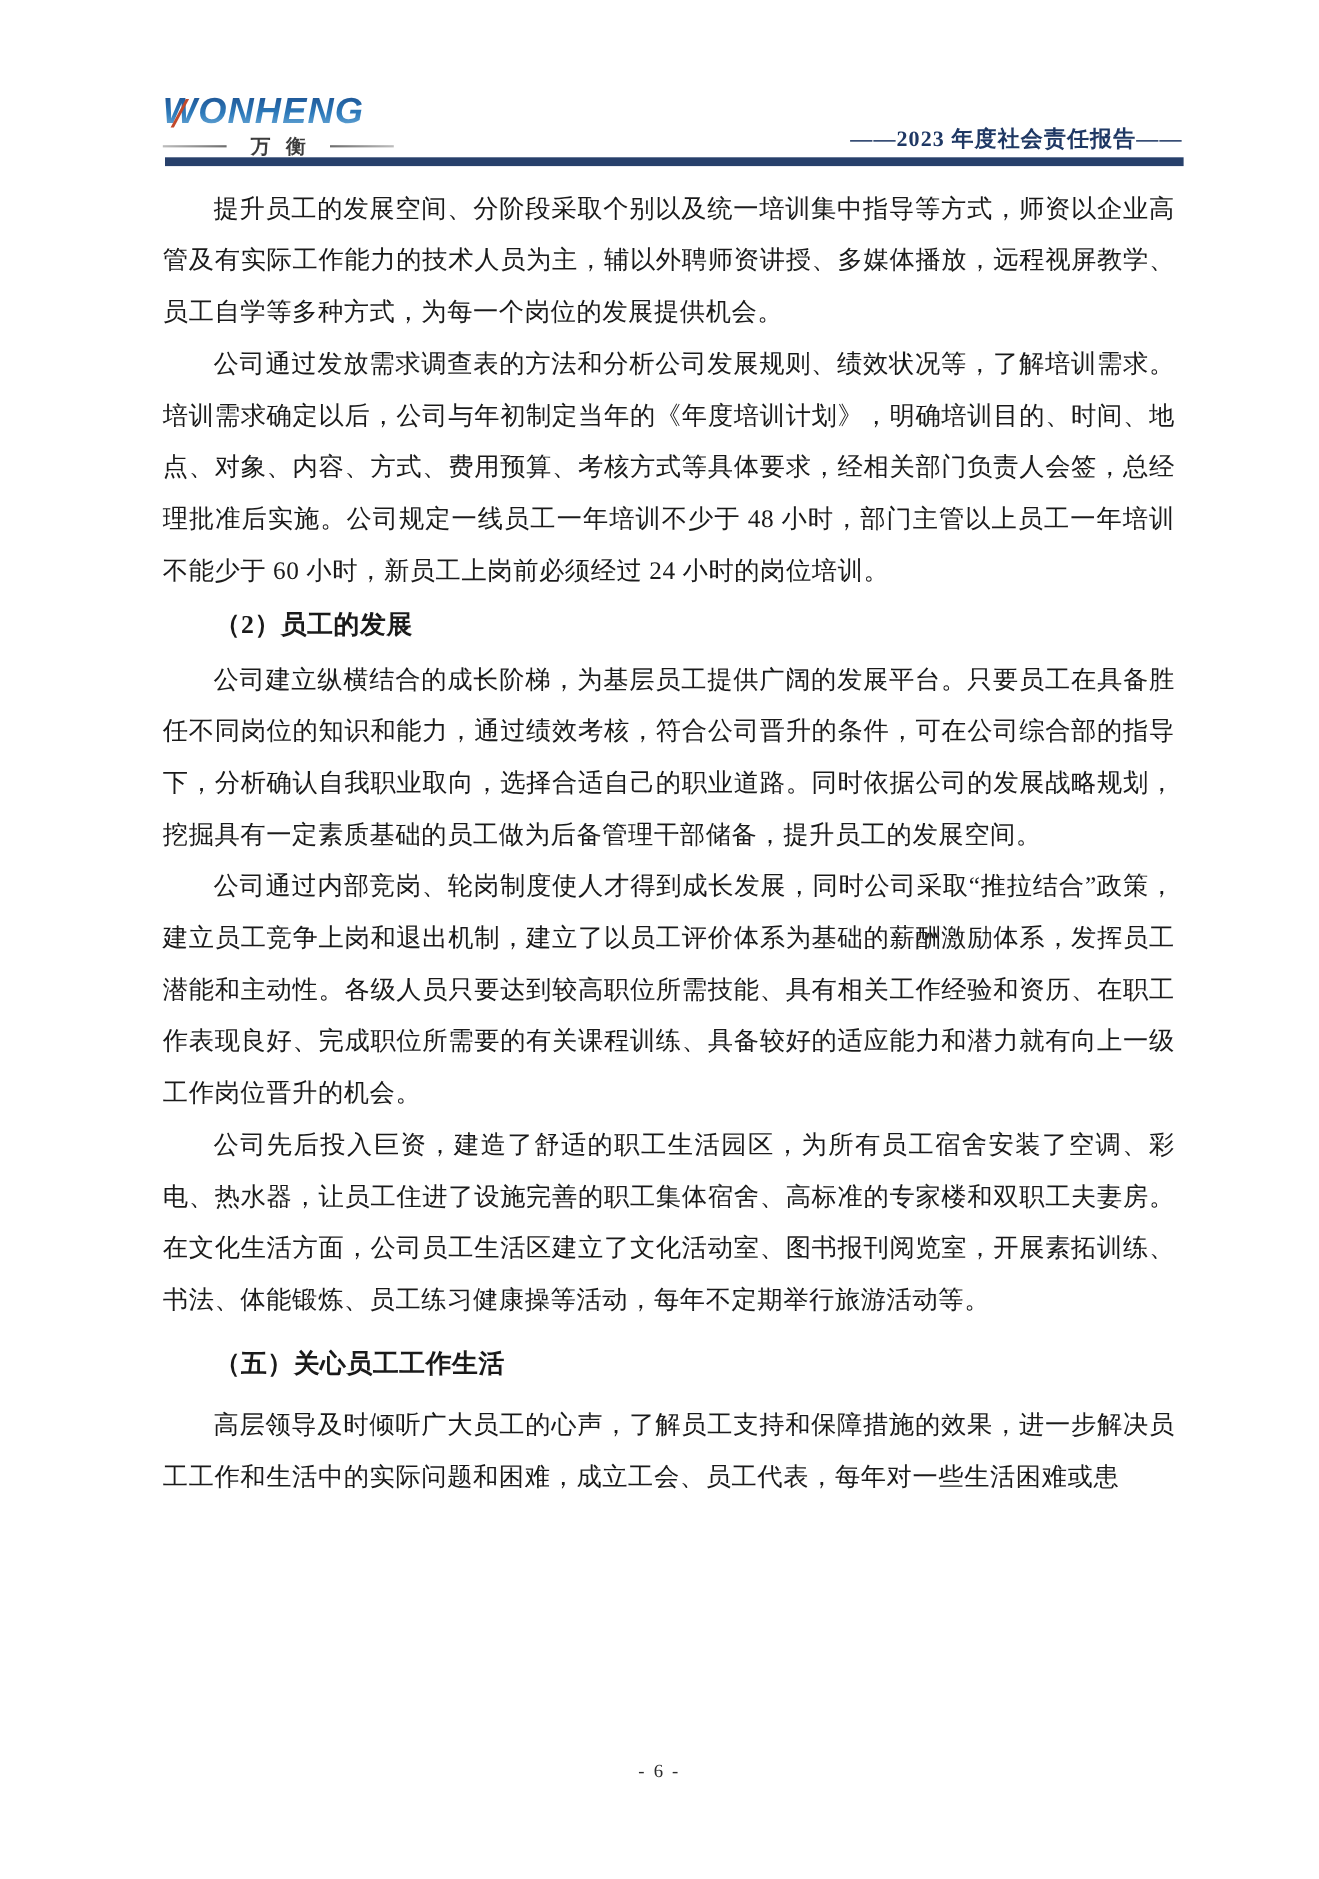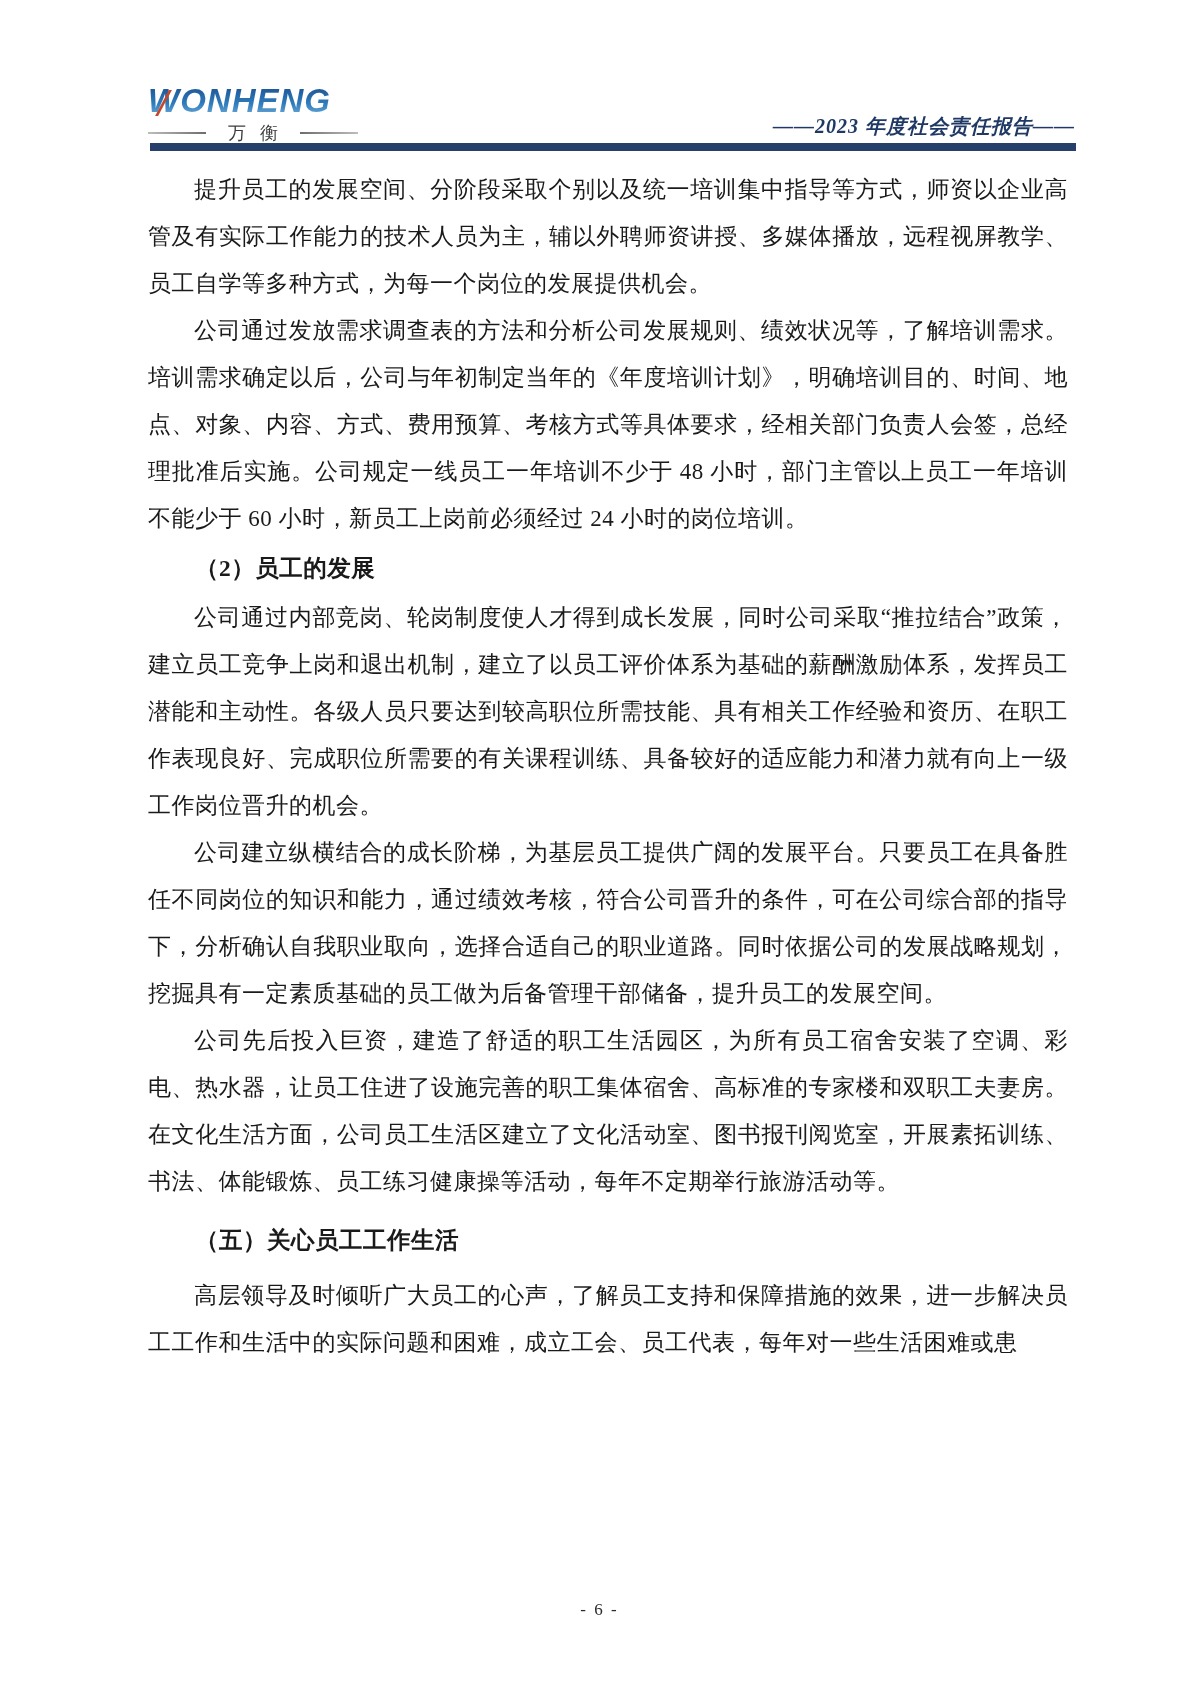--- a/index.html
+++ b/index.html
@@ -57,33 +57,32 @@
   }
   .brand-sub .rule {
     flex: 1;
     height: 2px;
     background: linear-gradient(90deg, #bdbdbd, #6d6d6d);
   }
   .brand-sub .rule.right { background: linear-gradient(90deg, #6d6d6d, #bdbdbd); }
   .brand-sub-text {
     font-family: "Liberation Serif", "DejaVu Serif", serif;
     font-size: 18px;
-    font-weight: normal;
+    font-weight: bold;
     color: #3c3c3c;
     letter-spacing: 14px;
     text-indent: 14px;
     white-space: nowrap;
   }
 
   .report-title {
     position: absolute;
     top: 113px;
     right: 124px;
     font-size: 20px;
-    font-style: italic;
     font-weight: bold;
     color: #1f3864;
     letter-spacing: 1px;
     white-space: nowrap;
     text-align: right;
   }
 
   .header-rule {
     position: absolute;
     top: 143px;
@@ -148,22 +147,22 @@
 
     <div class="report-title">——2023 年度社会责任报告——</div>
 
     <div class="header-rule"></div>
   </div>
 
   <div class="doc-body">
     <p class="para">提升员工的发展空间、分阶段采取个别以及统一培训集中指导等方式，师资以企业高管及有实际工作能力的技术人员为主，辅以外聘师资讲授、多媒体播放，远程视屏教学、员工自学等多种方式，为每一个岗位的发展提供机会。</p>
     <p class="para">公司通过发放需求调查表的方法和分析公司发展规则、绩效状况等，了解培训需求。培训需求确定以后，公司与年初制定当年的《年度培训计划》，明确培训目的、时间、地点、对象、内容、方式、费用预算、考核方式等具体要求，经相关部门负责人会签，总经理批准后实施。公司规定一线员工一年培训不少于 48 小时，部门主管以上员工一年培训不能少于 60 小时，新员工上岗前必须经过 24 小时的岗位培训。</p>
     <p class="hding h2">（2）员工的发展</p>
+    <p class="para">公司建立纵横结合的成长阶梯，为基层员工提供广阔的发展平台。只要员工在具备胜任不同岗位的知识和能力，通过绩效考核，符合公司晋升的条件，可在公司综合部的指导下，分析确认自我职业取向，选择合适自己的职业道路。同时依据公司的发展战略规划，挖掘具有一定素质基础的员工做为后备管理干部储备，提升员工的发展空间。</p>
     <p class="para">公司通过内部竞岗、轮岗制度使人才得到成长发展，同时公司采取“推拉结合”政策，建立员工竞争上岗和退出机制，建立了以员工评价体系为基础的薪酬激励体系，发挥员工潜能和主动性。各级人员只要达到较高职位所需技能、具有相关工作经验和资历、在职工作表现良好、完成职位所需要的有关课程训练、具备较好的适应能力和潜力就有向上一级工作岗位晋升的机会。</p>
-    <p class="para">公司建立纵横结合的成长阶梯，为基层员工提供广阔的发展平台。只要员工在具备胜任不同岗位的知识和能力，通过绩效考核，符合公司晋升的条件，可在公司综合部的指导下，分析确认自我职业取向，选择合适自己的职业道路。同时依据公司的发展战略规划，挖掘具有一定素质基础的员工做为后备管理干部储备，提升员工的发展空间。</p>
     <p class="para">公司先后投入巨资，建造了舒适的职工生活园区，为所有员工宿舍安装了空调、彩电、热水器，让员工住进了设施完善的职工集体宿舍、高标准的专家楼和双职工夫妻房。在文化生活方面，公司员工生活区建立了文化活动室、图书报刊阅览室，开展素拓训练、书法、体能锻炼、员工练习健康操等活动，每年不定期举行旅游活动等。</p>
     <p class="hding h5">（五）关心员工工作生活</p>
     <p class="para">高层领导及时倾听广大员工的心声，了解员工支持和保障措施的效果，进一步解决员工工作和生活中的实际问题和困难，成立工会、员工代表，每年对一些生活困难或患</p>
   </div>
 
   <div class="footer">
     <span>- 6 -</span>
   </div>
 
 </div>

